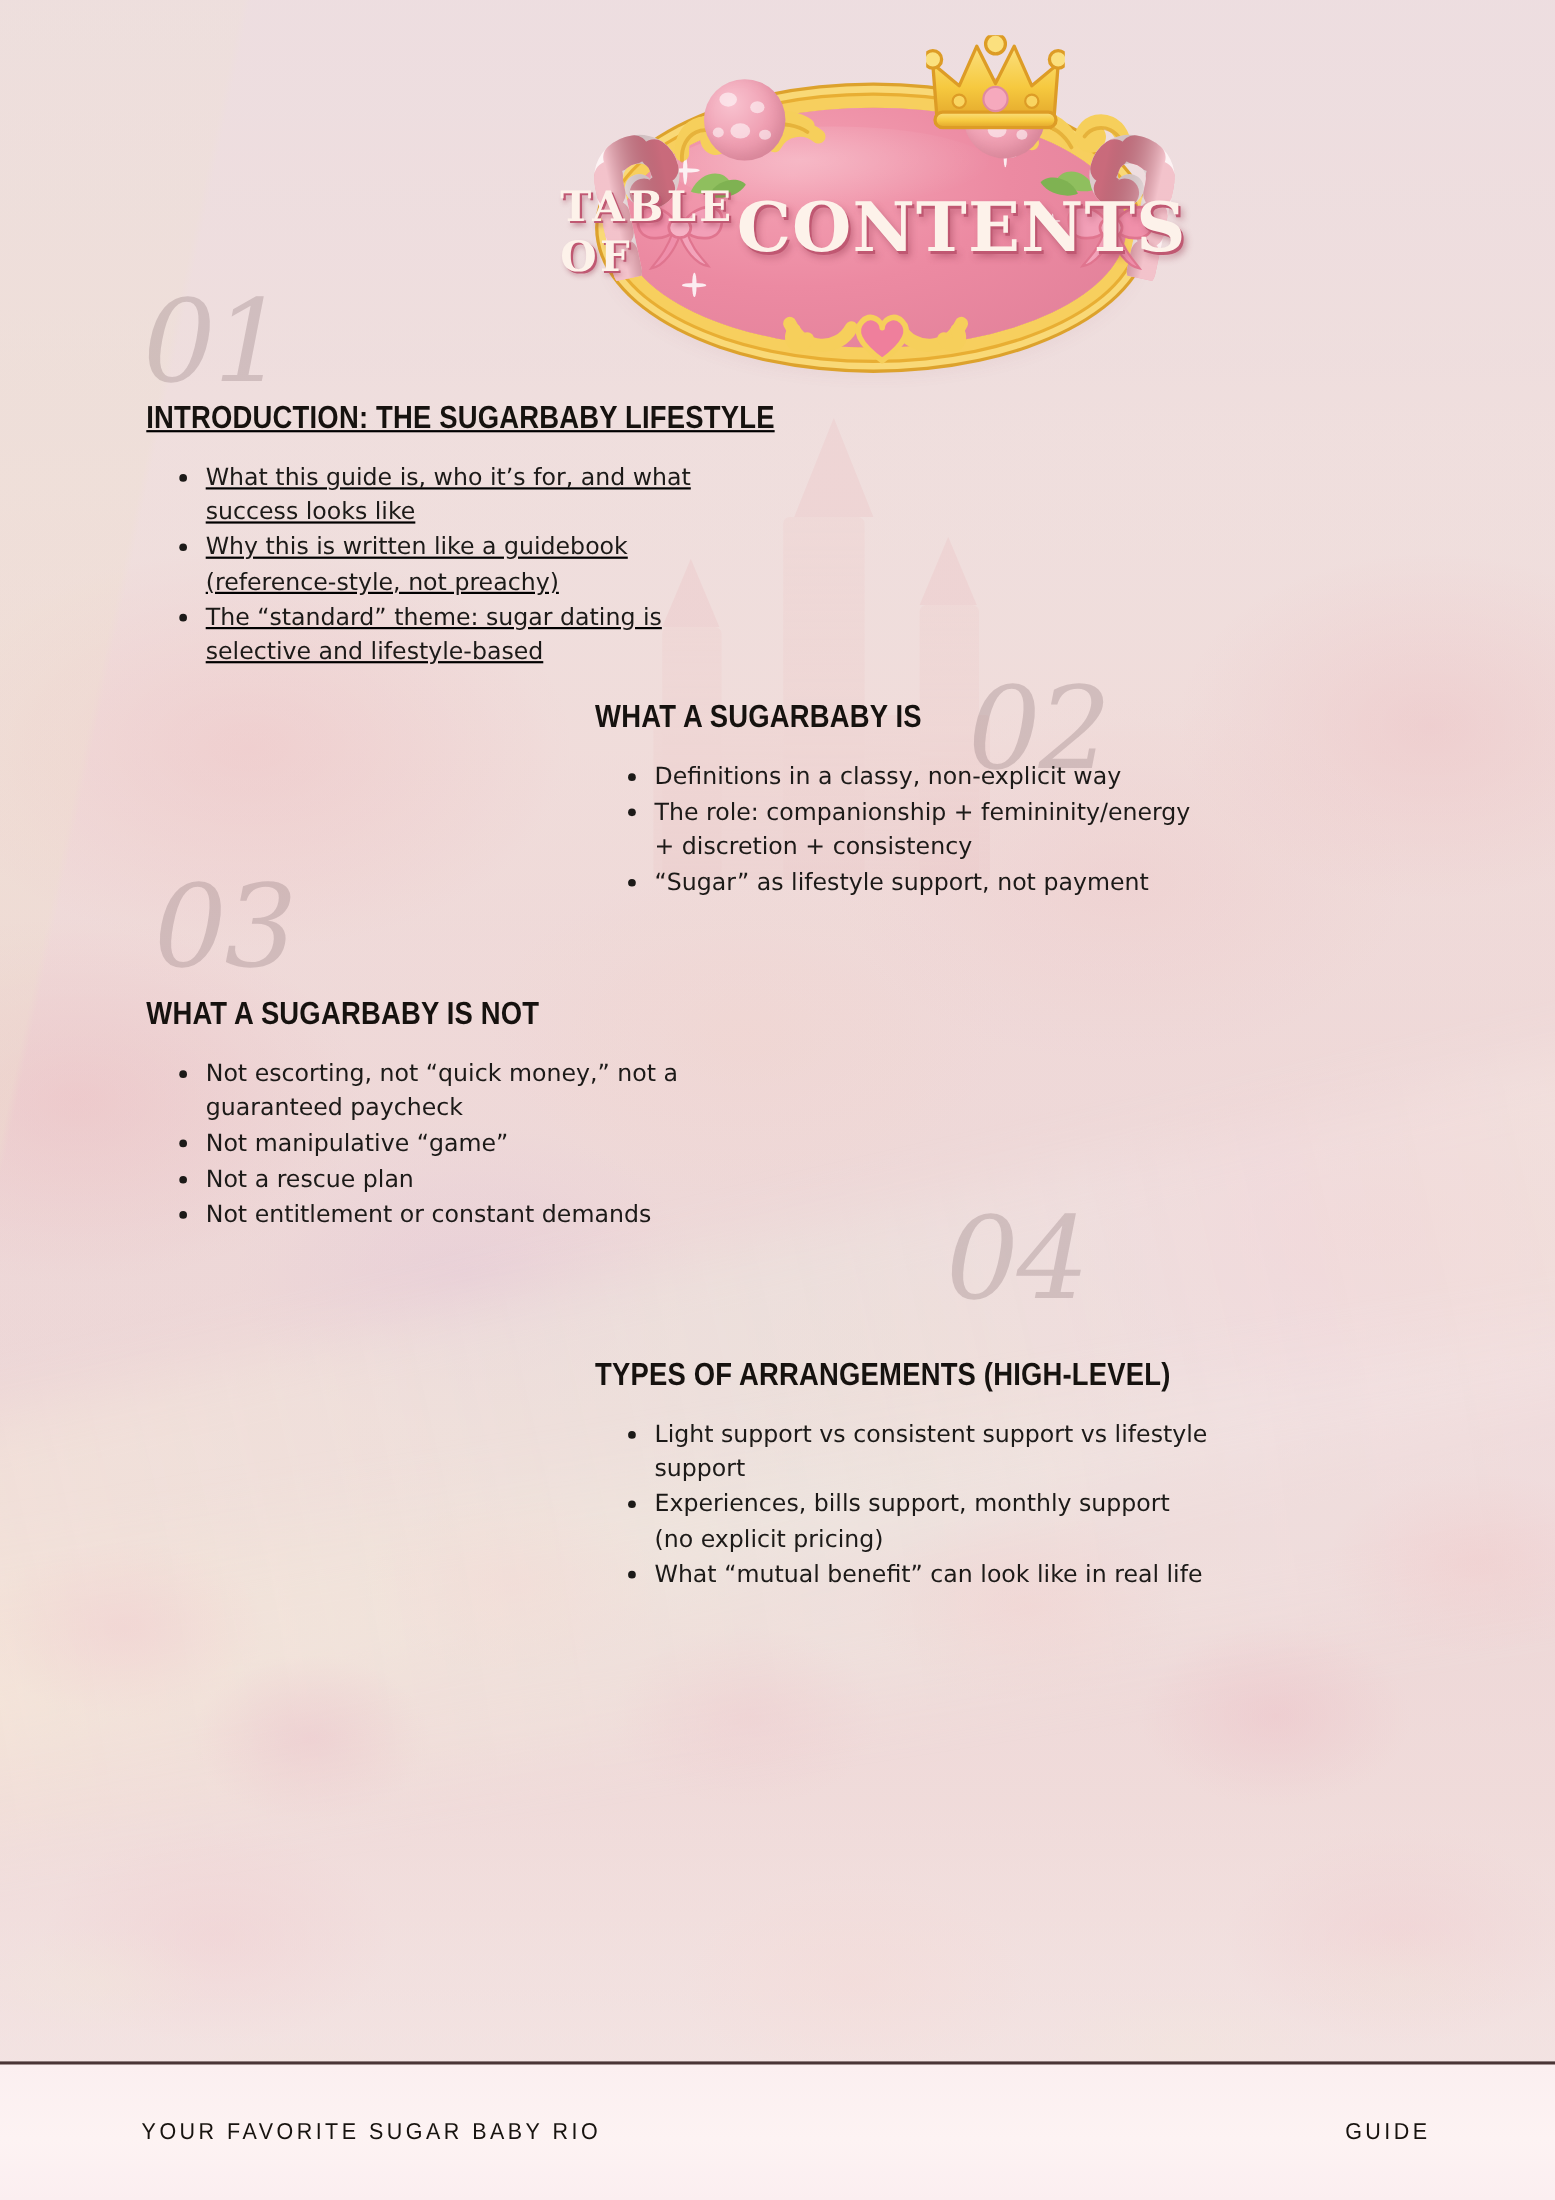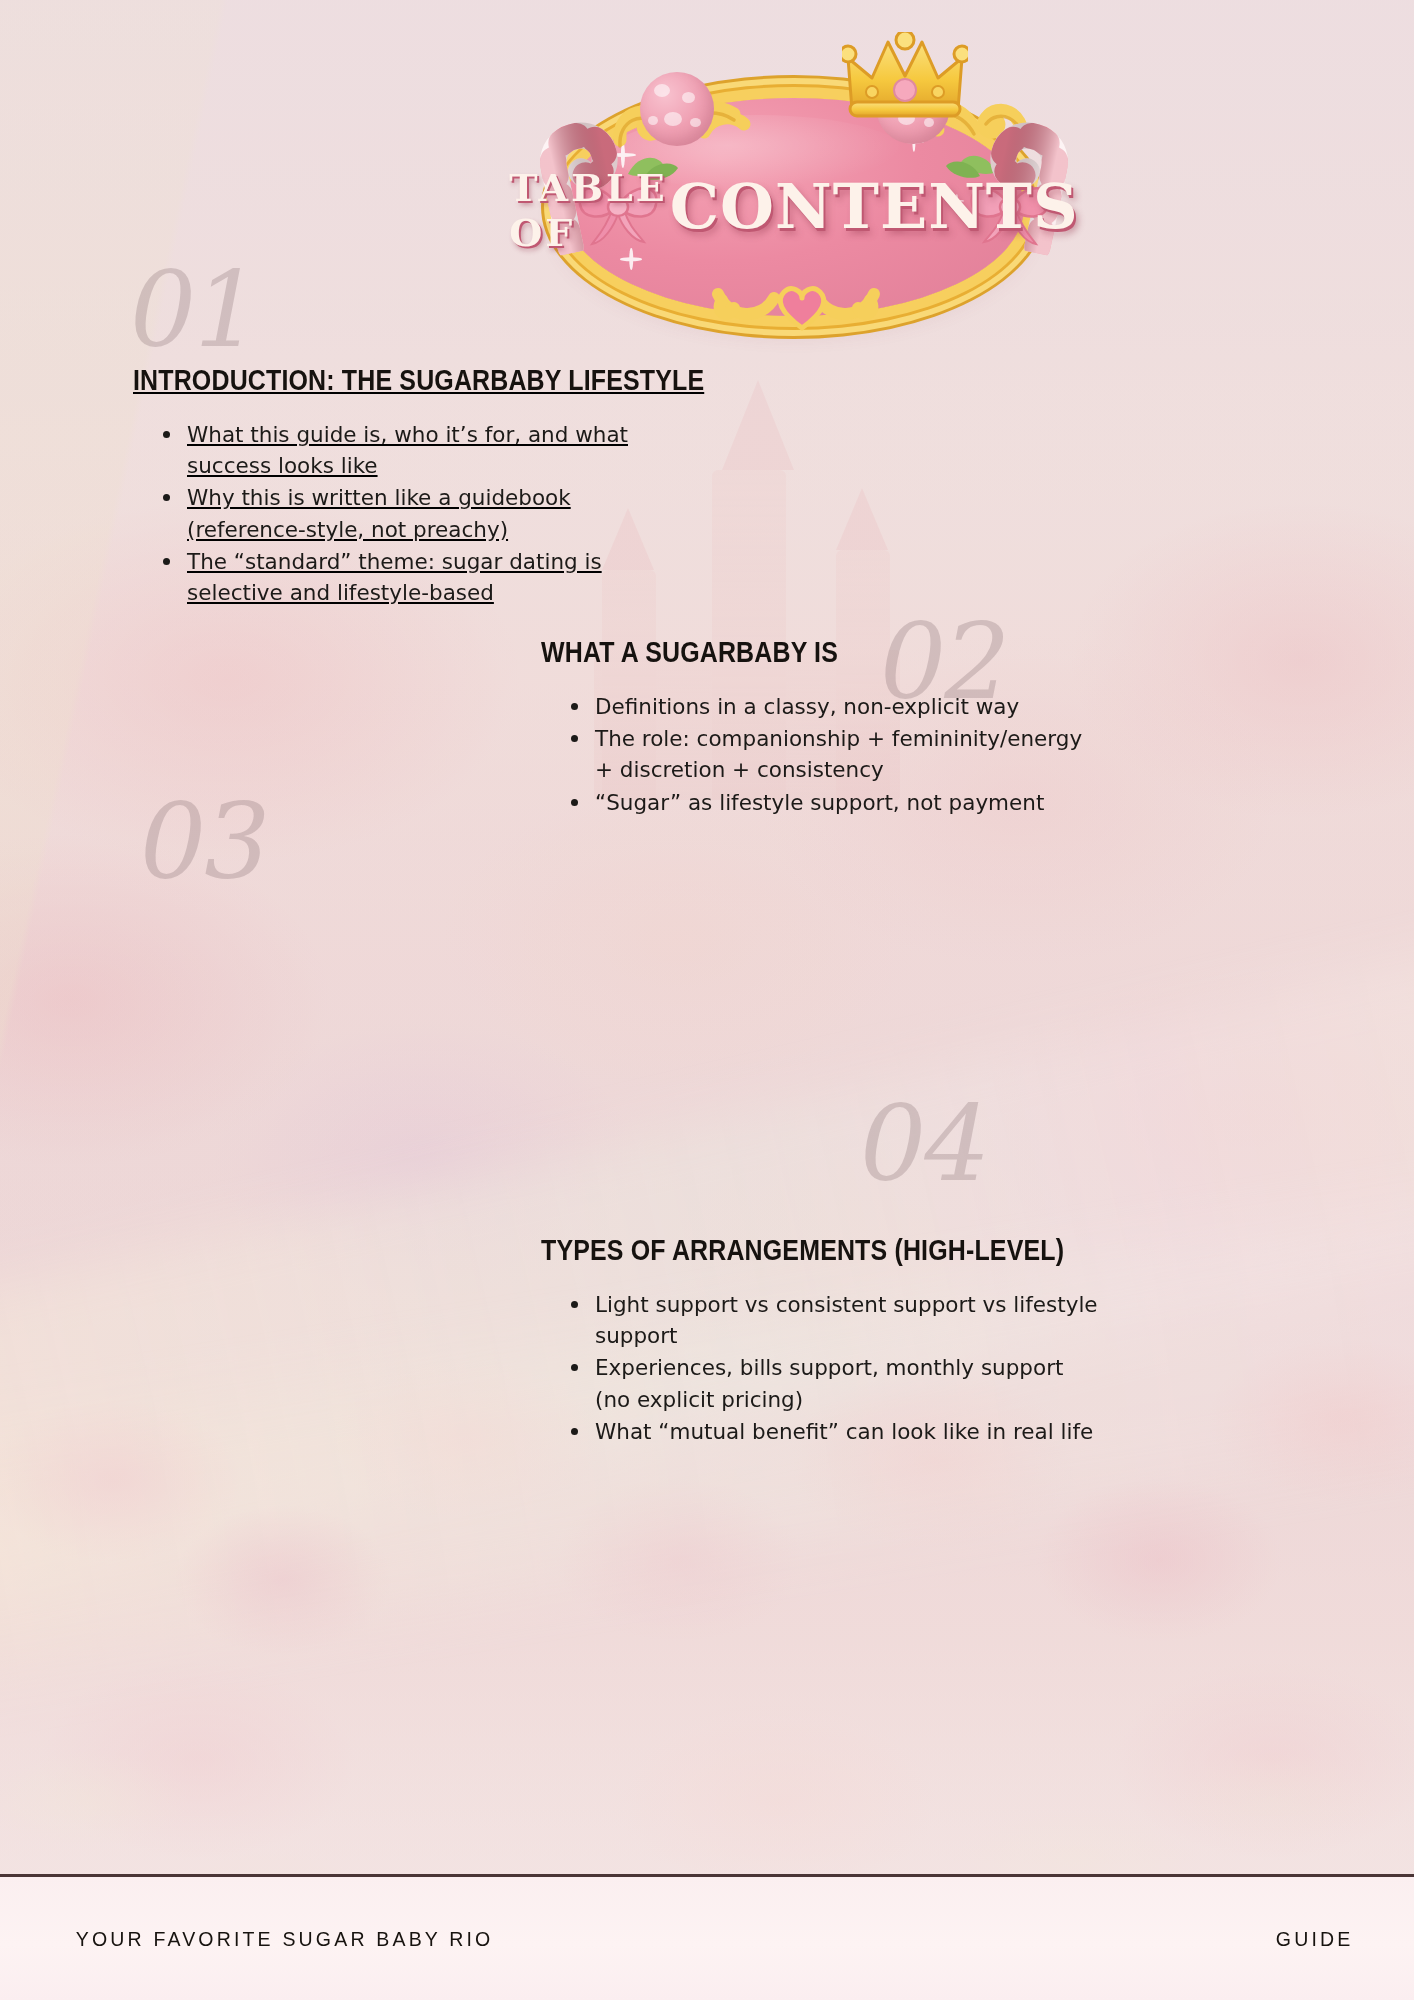--- a/index.html
+++ b/index.html
@@ -362,21 +362,21 @@
   #footer-band {
     position: absolute;
     left: 0;
     top: 1877px;
     width: 1414px;
     height: 123px;
     background: linear-gradient(180deg, #fbeff0 0%, #fdf3f3 55%, #fbeef0 100%);
     display: flex;
     align-items: center;
     justify-content: space-between;
-    padding: 0 60px;
+    padding: 0 113px;
   }
   .footer-text {
     font-family: "Liberation Sans Narrow", "Liberation Sans", sans-serif;
     font-size: 21px;
     letter-spacing: 3.4px;
     color: #17130f;
     text-transform: uppercase;
     transform: scaleX(.93);
   }
   #footer-right { transform-origin: right center; }
@@ -550,20 +550,29 @@
 
   <div class="section sec-right" id="sec-02">
     <div class="sec-heading">WHAT A SUGARBABY IS</div>
     <ul class="sec-list">
       <li>Definitions in a classy, non-explicit way</li>
       <li>The role: companionship + femininity/energy + discretion + consistency</li>
       <li>“Sugar” as lifestyle support, not payment</li>
     </ul>
   </div>
 
+  <div class="section sec-left" id="sec-03">
+    <div class="sec-heading">WHAT A SUGARBABY IS NOT</div>
+    <ul class="sec-list">
+      <li>Not escorting, not “quick money,” not a guaranteed paycheck</li>
+      <li>Not manipulative “game”</li>
+      <li>Not a rescue plan</li>
+      <li>Not entitlement or constant demands</li>
+    </ul>
+  </div>
 
   <div class="section sec-right" id="sec-04">
     <div class="sec-heading">TYPES OF ARRANGEMENTS (HIGH-LEVEL)</div>
     <ul class="sec-list">
       <li>Light support vs consistent support vs lifestyle support</li>
       <li>Experiences, bills support, monthly support (no explicit pricing)</li>
       <li>What “mutual benefit” can look like in real life</li>
     </ul>
   </div>
 

